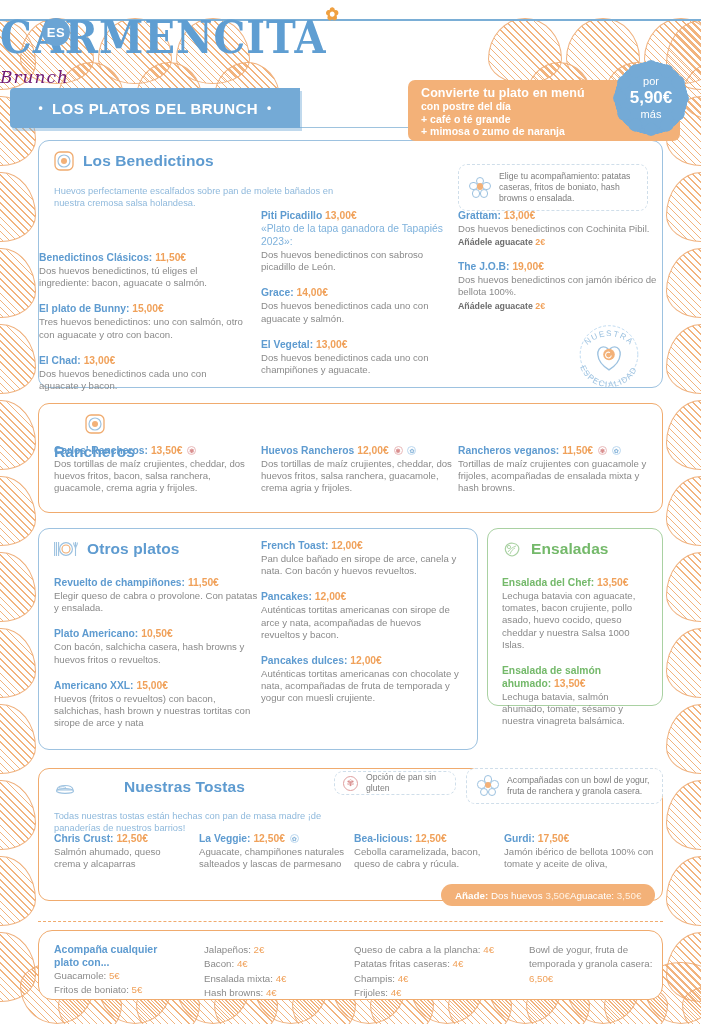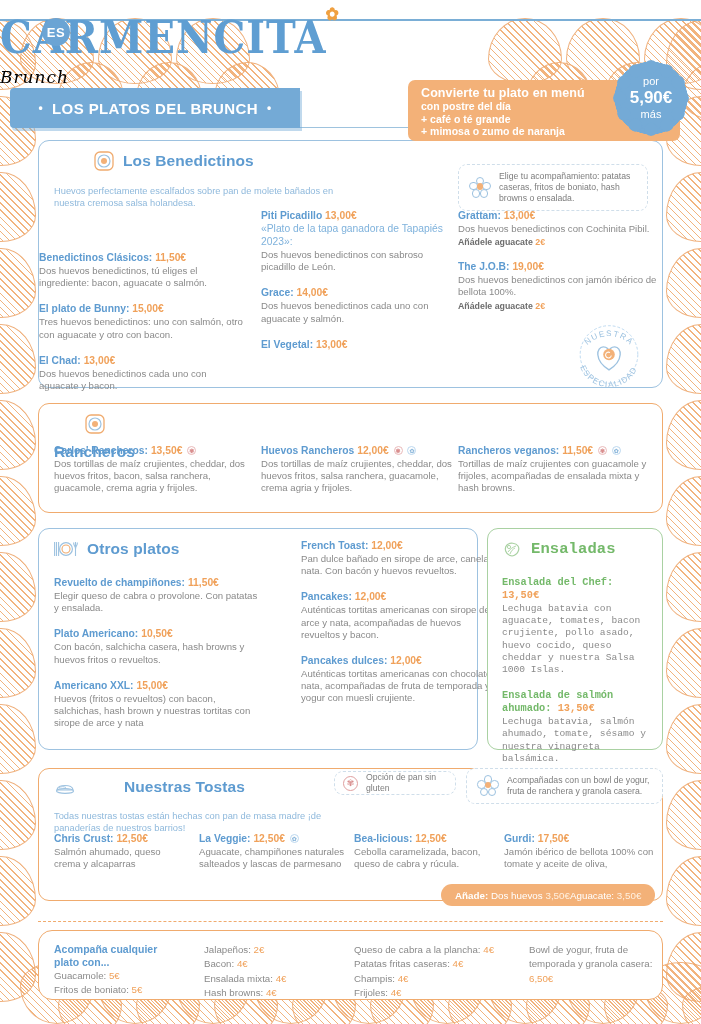--- a/index.html
+++ b/index.html
@@ -67,21 +67,21 @@
   }
   .logo-star {
     position: absolute; right: -12px; top: -4px;
     width: 13px; height: 13px;
     color: #f0a040; font-size: 16px; line-height: 13px;
   }
   .logo-sub {
     font-family: "DejaVu Serif", serif;
     font-style: italic;
     font-size: 17px;
-    color: #000000;
+    color: #701a75;
     margin-top: 6px;
     letter-spacing: 1px;
   }
 
   
   .ribbon {
     position: absolute; left: 10px; top: 88px;
     width: 290px; height: 40px;
     background: #74aad6;
     border-radius: 4px 0 0 4px;
@@ -363,21 +363,21 @@
         </g>
       </svg>
       <span class="pb-small">por</span>
       <span class="pb-big">5,90€</span>
       <span class="pb-small">más</span>
     </div>
   </div>
 
   <div class="card" style="left:38px; top:140px; width:625px; height:248px;">
 
-    <div class="sec-head" style="position:absolute; left:15px; top:10px;margin-left:40px;">
+    <div class="sec-head" style="position:absolute; left:15px; top:10px;">
       <svg class="ico" width="20" height="20" viewBox="0 0 20 20">
         <rect x="1" y="1" width="18" height="18" rx="5" fill="none" stroke="#f0ab6e" stroke-width="1.3"></rect>
         <circle cx="10" cy="10" r="6" fill="none" stroke="#9dc2e0" stroke-width="1.2"></circle>
         <circle cx="10" cy="10" r="3" fill="#f3b178"></circle>
       </svg>
       <span class="sec-title">Los Benedictinos</span>
     </div>
 
     <div class="sec-note" style="position:absolute; left:15px; top:36px; width:290px;">Huevos perfectamente escalfados sobre pan de molete bañados en nuestra cremosa salsa holandesa.</div>
 
@@ -419,20 +419,21 @@
           <span>Grace:</span>
           <span class="dish-price">14,00€</span>
         </div>
         <div class="dish-desc">Dos huevos benedictinos cada uno con aguacate y salmón.</div>
       </div>
       <div class="dish">
         <div class="dish-name">
           <span>El Vegetal:</span>
           <span class="dish-price">13,00€</span>
         </div>
+        <div class="dish-desc">Dos huevos benedictinos cada uno con champiñones y aguacate.</div>
       </div>
     </div>
 
     <div class="chip" style="left:419px; top:23px; width:190px;">
       <div class="flower">
         <span class="p1"></span>
           <span class="p2"></span>
           <span class="p3"></span>
         <span class="p4"></span>
           <span class="p5"></span>
@@ -559,21 +560,21 @@
       </div>
       <div class="dish">
         <div class="dish-name">
           <span>Americano XXL:</span>
           <span class="dish-price">15,00€</span>
         </div>
         <div class="dish-desc">Huevos (fritos o revueltos) con bacon, salchichas, hash brown y nuestras tortitas con sirope de arce y nata</div>
       </div>
     </div>
 
-    <div class="col" style="left:222px; top:10px; width:200px;margin-left:40px;">
+    <div class="col" style="left:222px; top:10px; width:200px;">
       <div class="dish">
         <div class="dish-name">
           <span>French Toast:</span>
           <span class="dish-price">12,00€</span>
         </div>
         <div class="dish-desc">Pan dulce bañado en sirope de arce, canela y nata. Con bacón y huevos revueltos.</div>
       </div>
       <div class="dish">
         <div class="dish-name">
           <span>Pancakes:</span>
@@ -584,21 +585,21 @@
       <div class="dish">
         <div class="dish-name">
           <span>Pancakes dulces:</span>
           <span class="dish-price">12,00€</span>
         </div>
         <div class="dish-desc">Auténticas tortitas americanas con chocolate y nata, acompañadas de fruta de temporada y yogur con muesli crujiente.</div>
       </div>
     </div>
   </div>
 
-  <div class="card green" style="left:487px; top:528px; width:176px; height:222px;font-family:Liberation Mono, monospace;">
+  <div class="card green" style="left:487px; top:528px; width:176px; height:178px;">
     <div class="sec-head" style="position:absolute; left:14px; top:10px;">
       <svg class="ico" width="20" height="20" viewBox="0 0 20 20">
         <path d="M10,17 C3,16 2,9 5,6 C8,3 14,4 16,7 C18,10 16,16 10,17 Z" fill="none" stroke="#a9d1a2" stroke-width="1.2"></path>
         <path d="M6,13 C8,10 11,8 14,7 M8,15 C9,12 11,10 13,9" fill="none" stroke="#a9d1a2" stroke-width="0.9"></path>
         <circle cx="7" cy="8" r="1.6" fill="none" stroke="#a9d1a2" stroke-width="0.9"></circle>
       </svg>
       <span class="sec-title green">Ensaladas</span>
     </div>
 
     <div class="col" style="left:14px; top:47px; width:150px;">

